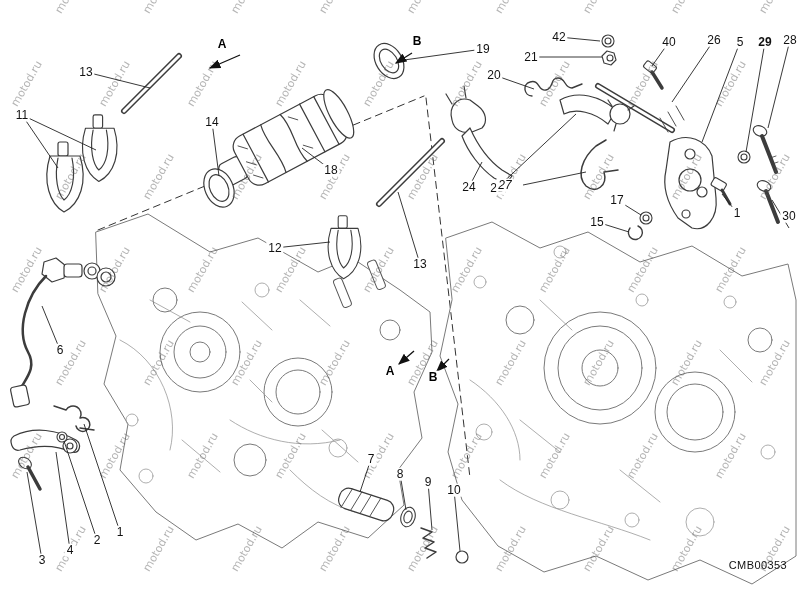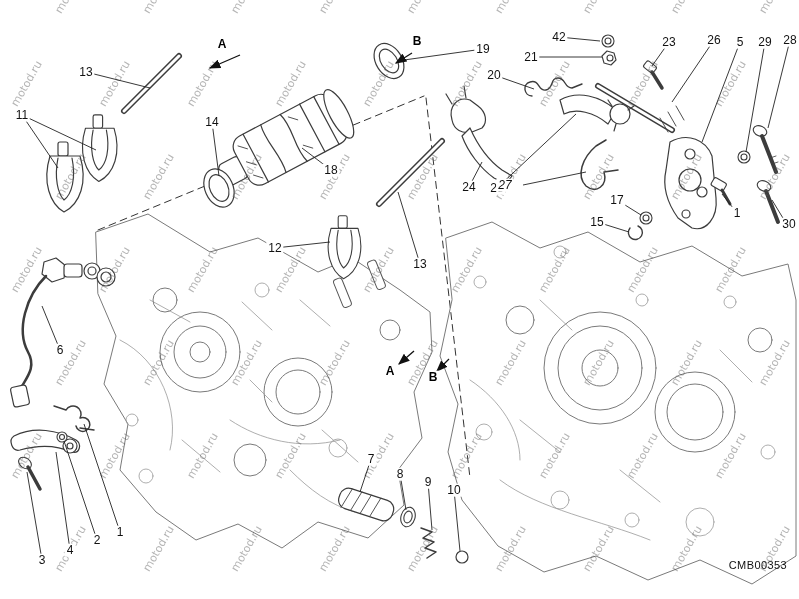--- a/index.html
+++ b/index.html
@@ -369,32 +369,32 @@
 
   <div class="callout-layer">
       <div class="callout" style="left: 86px; top: 72px;">13</div>
       <div class="callout" style="left: 22px; top: 115px; text-align: center;">11</div>
       <div class="callout" style="left: 212px; top: 122px;">14</div>
       <div class="callout" style="left: 331px; top: 170px;">18</div>
       <div class="callout" style="left: 483px; top: 49px;">19</div>
       <div class="callout" style="left: 494px; top: 75px;">20</div>
       <div class="callout" style="left: 531px; top: 57px;">21</div>
       <div class="callout" style="left: 559px; top: 37px;">42</div>
-      <div class="callout" style="left: 669px; top: 42px;">23</div>
+      <div class="callout" style="left: 669px; top: 42px;">40</div>
       <div class="callout" style="left: 714px; top: 40px;">26</div>
       <div class="callout" style="left: 740px; top: 42px;">5</div>
-      <div class="callout" style="left: 765px; top: 42px;">29</div>
+      <div class="callout" style="left: 765px; top: 42px; font-weight: bold;">29</div>
       <div class="callout" style="left: 790px; top: 40px;">28</div>
       <div class="callout" style="left: 469px; top: 187px;">24</div>
       <div class="callout" style="left: 497px; top: 188px;">28</div>
       <div class="callout" style="left: 505px; top: 185px; font-style: italic;">27</div>
       <div class="callout" style="left: 617px; top: 200px;">17</div>
       <div class="callout" style="left: 597px; top: 222px;">15</div>
       <div class="callout" style="left: 737px; top: 213px;">1</div>
-      <div class="callout" style="left: 789px; top: 224px;">30</div>
+      <div class="callout" style="left: 789px; top: 216px;">30</div>
       <div class="callout" style="left: 275px; top: 248px;">12</div>
       <div class="callout" style="left: 420px; top: 264px;">13</div>
       <div class="callout" style="left: 60px; top: 350px;">6</div>
       <div class="callout" style="left: 371px; top: 459px;">7</div>
       <div class="callout" style="left: 400px; top: 474px;">8</div>
       <div class="callout" style="left: 428px; top: 482px;">9</div>
       <div class="callout" style="left: 454px; top: 490px;">10</div>
       <div class="callout" style="left: 42px; top: 560px;">3</div>
       <div class="callout" style="left: 70px; top: 550px;">4</div>
       <div class="callout" style="left: 97px; top: 540px;">2</div>

